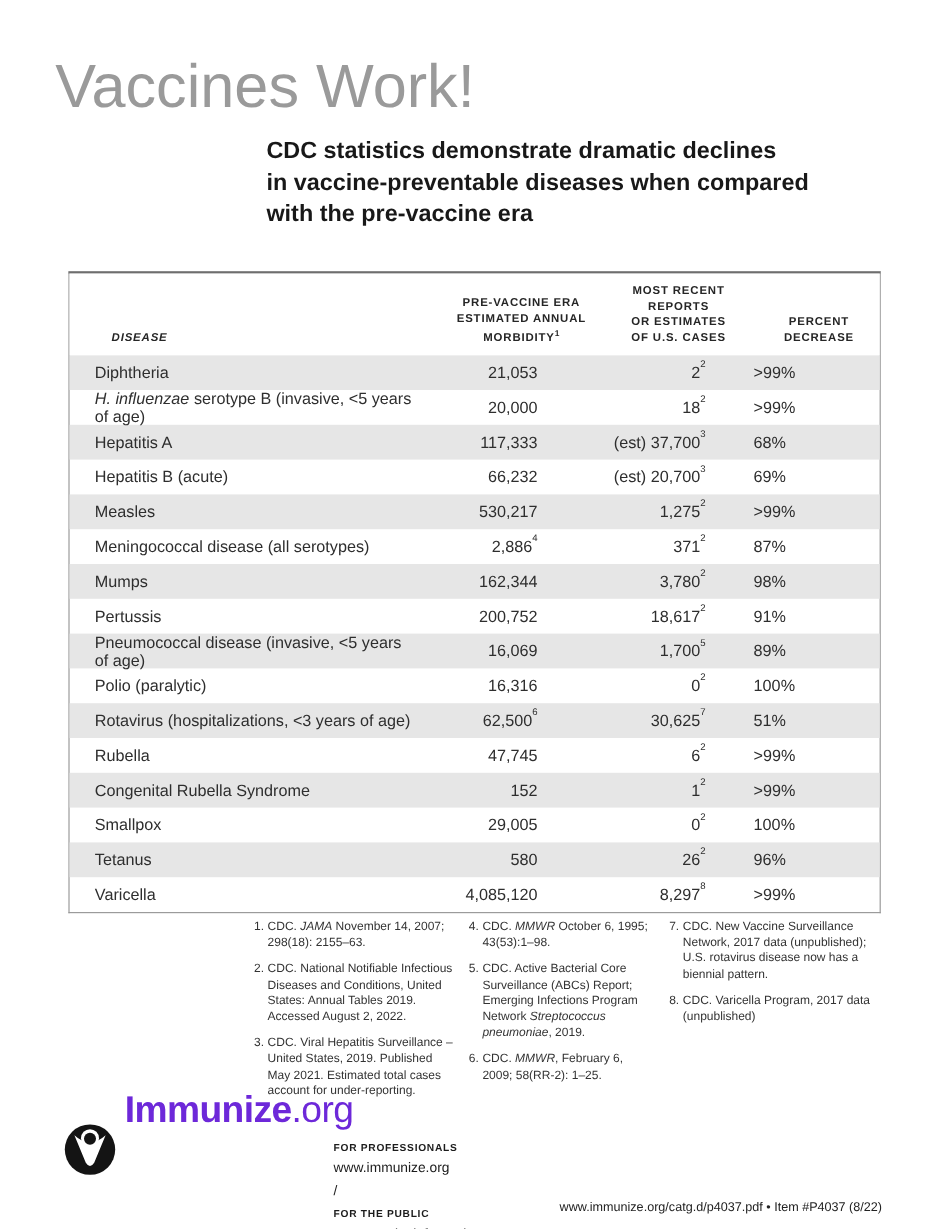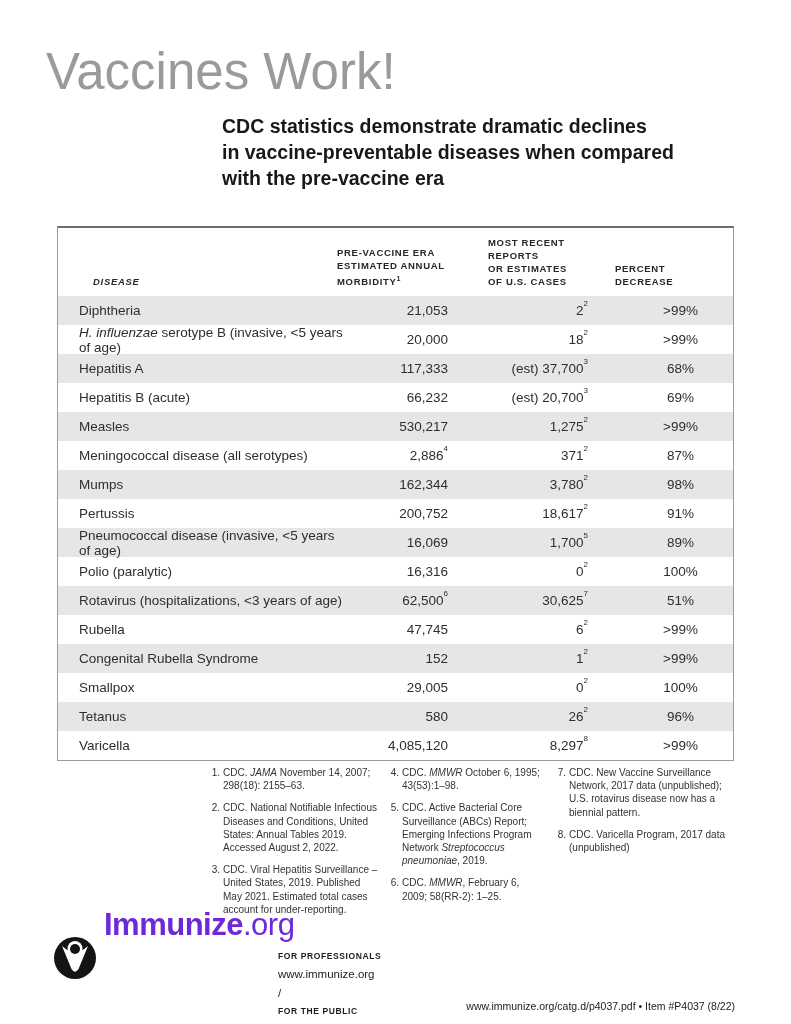--- a/index.html
+++ b/index.html
@@ -54,21 +54,21 @@
     background: #fff;
   }
   .th {
     position: absolute;
     bottom: 8px;
     font-size: 9.5px;
     font-weight: 700;
     letter-spacing: 0.7px;
     line-height: 13px;
     color: #262626;
-    text-align: left;
+    text-align: center;
     white-space: pre-line;
   }
   .th-disease  { left: 35px; text-align: left; font-style: italic; }
   .th-morbidity{ left: 279px; width: 195px; }
   .th-recent   { left: 430px; width: 155px; }
   .th-percent  { left: 557px; width: 135px; }
   .th sup { font-size: 7px; letter-spacing: 0; }
 
   .tbody .trow {
     display: flex;
@@ -76,21 +76,21 @@
     height: 29px;
     font-size: 13.5px;
     color: #2e2e2e;
   }
   .tbody .trow:nth-child(odd) { background: var(--row_alt, #e6e6e6); }
   .td { flex: 0 0 auto; }
   .td-disease  { width: 285px; padding-left: 21px; text-align: left; }
   .td-disease em { font-style: italic; }
   .td-morbidity{ width: 105px; text-align: right; }
   .td-recent   { width: 150px; text-align: right; padding-right: 10px; }
-  .td-percent  { width: 135px; text-align: center; padding-left: 30px; }
+  .td-percent  { width: 135px; text-align: left; padding-left: 30px; }
   .td sup {
     font-size: 8px;
     position: relative;
     top: -4px;
     line-height: 0;
   }
 
   
   .footnotes {
     position: absolute;

